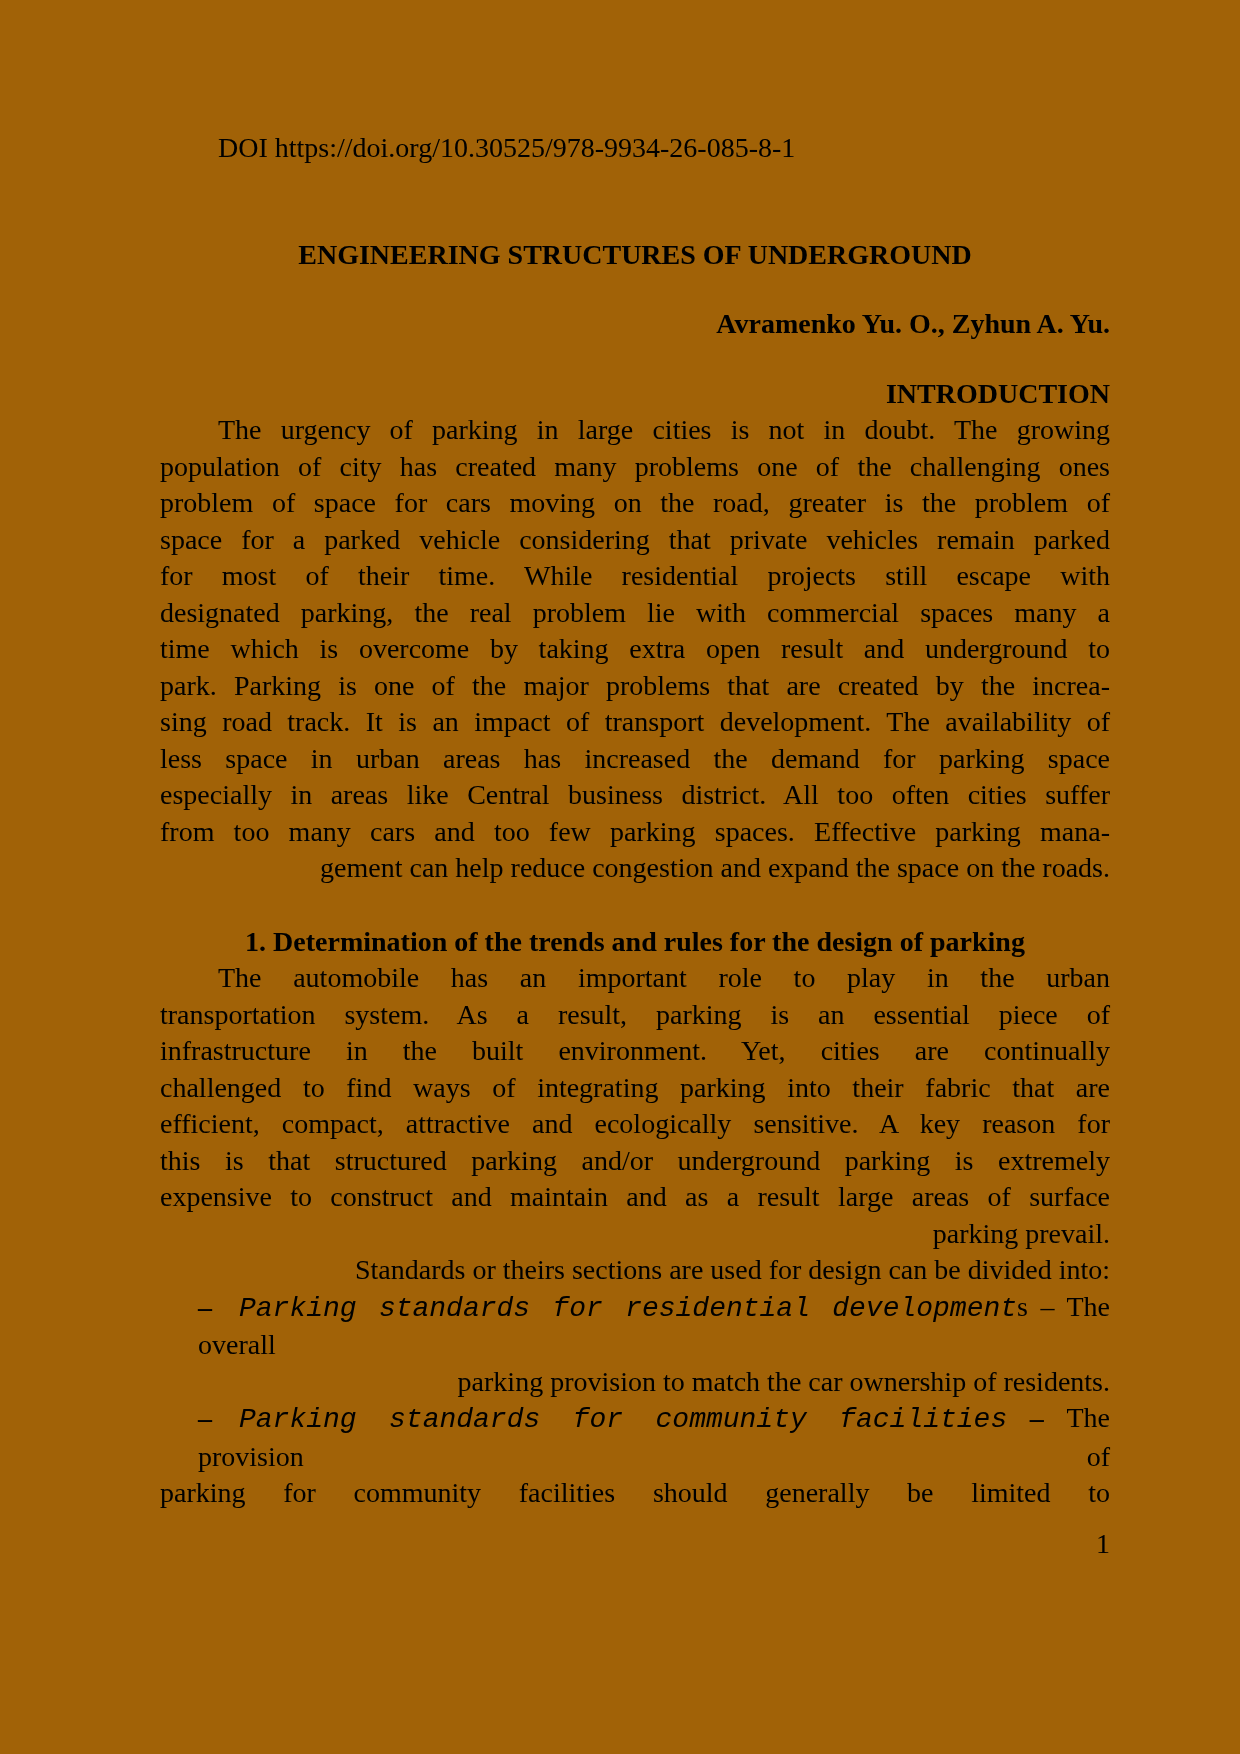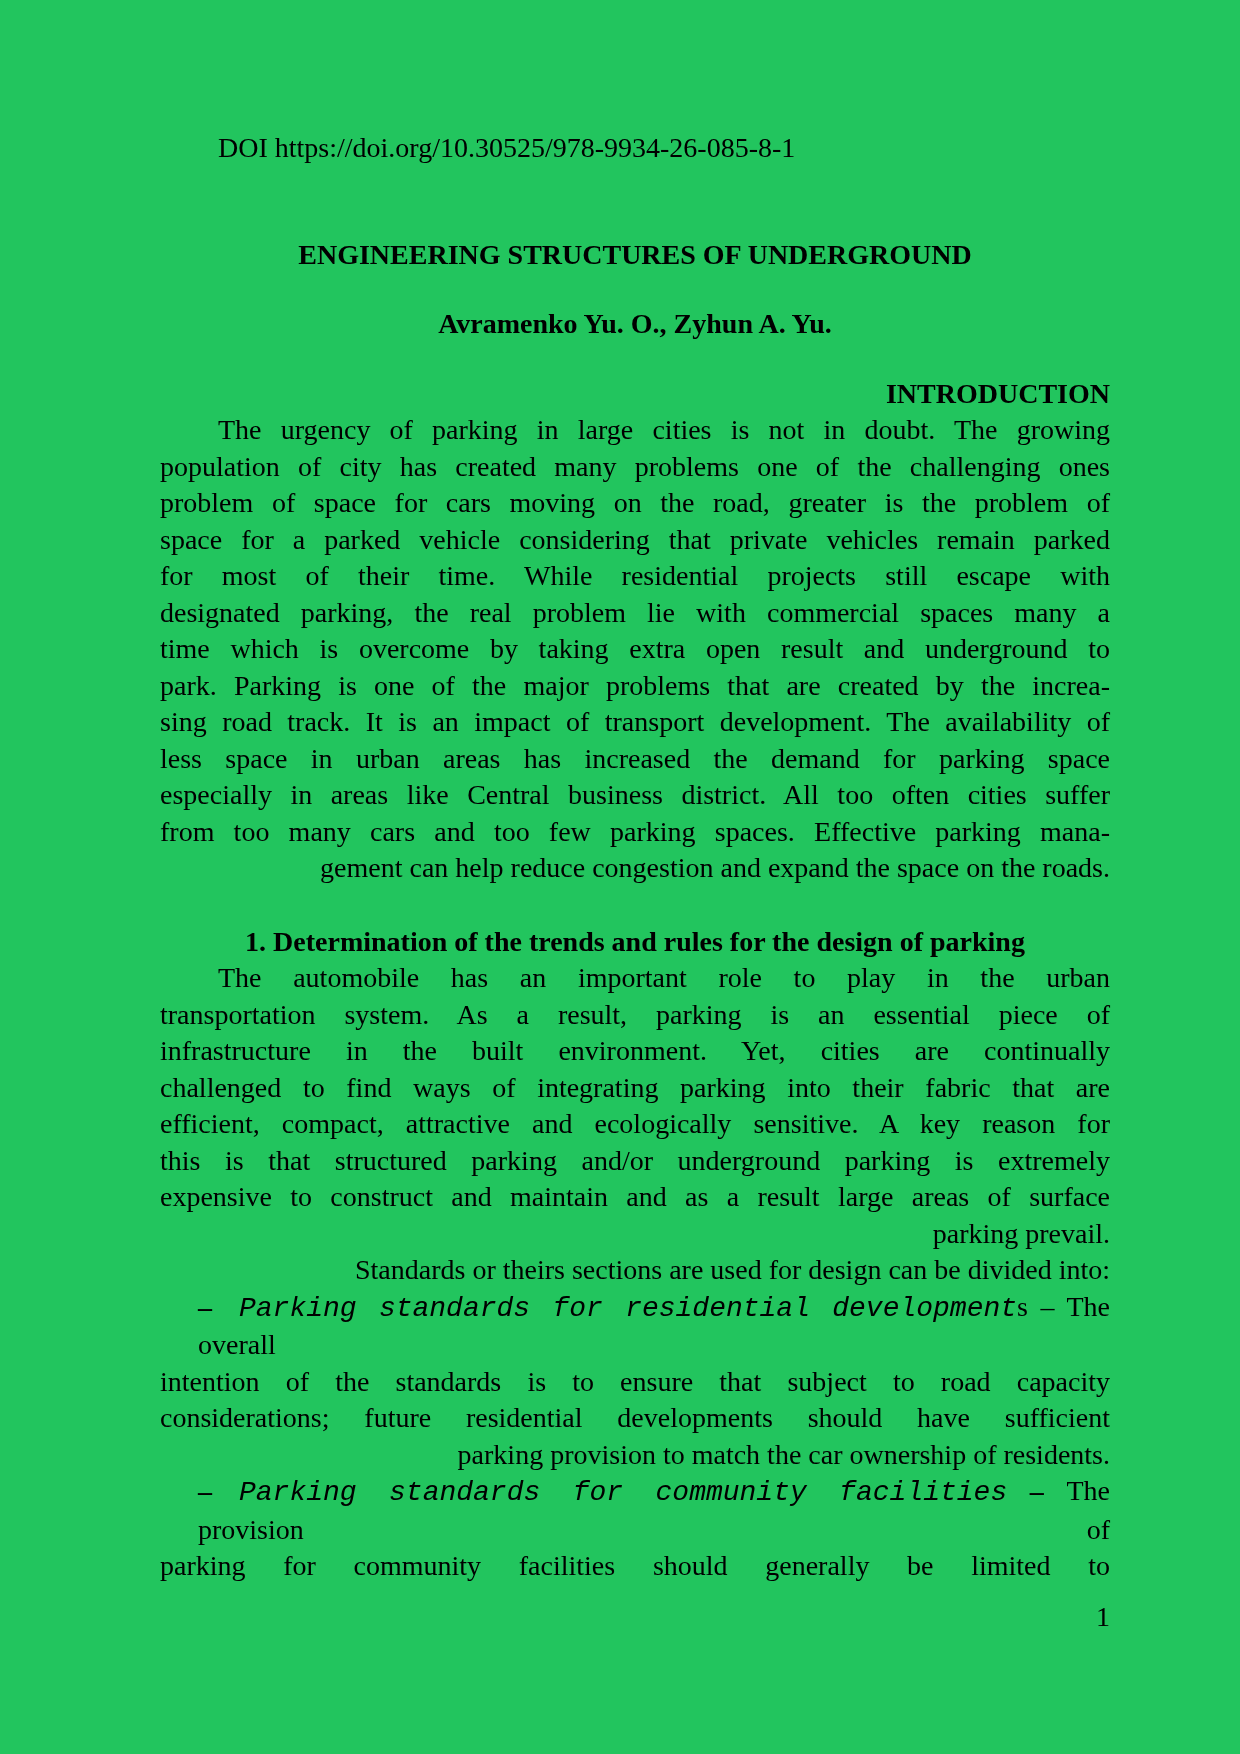--- a/index.html
+++ b/index.html
@@ -1,33 +1,33 @@
 <!DOCTYPE html>
 <html><head>
 <meta charset="utf-8">
 <style>
   html, body { margin: 0; padding: 0; background: #ffffff; }
   .page {
     position: relative;
     width: 1240px;
     height: 1754px;
-    background: #22c55e;
+    background: #a16207;
     box-sizing: border-box;
     padding: 130px 0 0 160px;
     font-family: "Liberation Serif", serif;
     font-size: 28px;
     line-height: 36.5px;
     color: #000000;
     overflow: hidden;
   }
   .content { width: 950px; }
   .doi-line { text-indent: 58px; }
   .title-block { margin-top: 70px; font-weight: 700; text-align: center; }
   .title-block .tline { display: block; }
-  .authors-line { margin-top: 33px; font-weight: 700; text-align: center; }
+  .authors-line { margin-top: 33px; font-weight: 700; text-align: right; }
   .intro-heading { margin-top: 33px; font-weight: 700; text-align: right; }
   .sec-heading { margin-top: 37px; font-weight: 700; text-align: center; }
   .jline.force { text-align: justify; text-align-last: justify; }
   .jline.natural { text-align: right; }
   .jline.indent { text-indent: 58px; }
   .bullet-first {
     text-align: justify; text-align-last: justify;
     padding-left: 38px;
   }
   .bdash { font-weight: 700; margin-right: 27px; }
@@ -79,24 +79,20 @@
         <div class="jline force">expensive to construct and maintain and as a result large areas of surface</div>
         <div class="jline natural">parking prevail.</div>
       </div>
 
     <div class="jline natural indent">Standards or theirs sections are used for design can be divided into:</div>
 
     <div>
       <div class="bullet-first">
         <span class="bdash">–</span><span class="ital">Parking standards for residential development</span><span>s</span><span> – </span><span>The overall</span>
       </div>
-      <div>
-          <div class="jline force">intention of the standards is to ensure that subject to road capacity</div>
-          <div class="jline force">considerations; future residential developments should have sufficient</div>
-        </div>
       <div class="jline natural">parking provision to match the car ownership of residents.</div>
     </div>
 
     <div>
       <div class="bullet-first">
         <span class="bdash">–</span><span class="ital">Parking standards for community facilities</span><span></span><span class="bold-sep"> – </span><span>The provision of</span>
       </div>
       <div>
           <div class="jline force">parking for community facilities should generally be limited to</div>
         </div>

